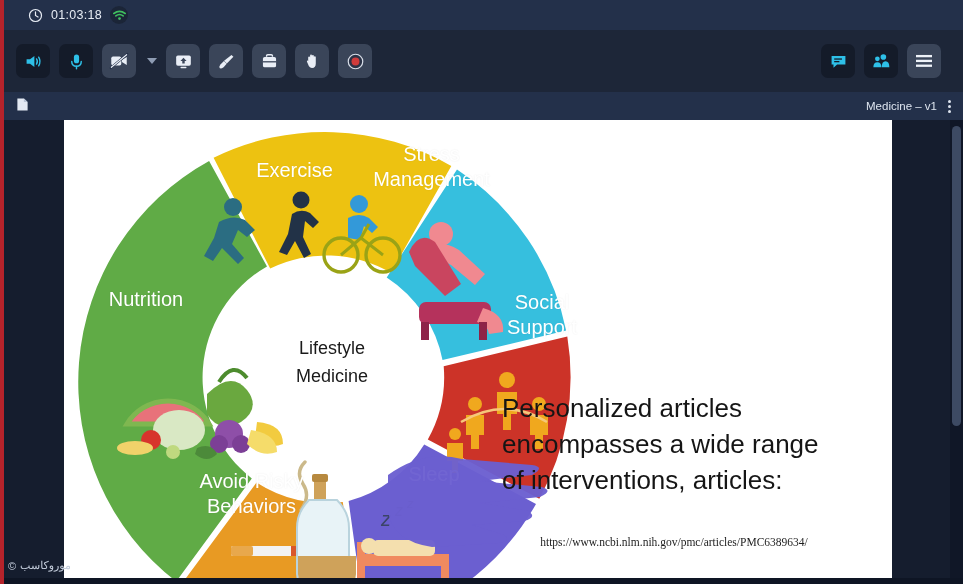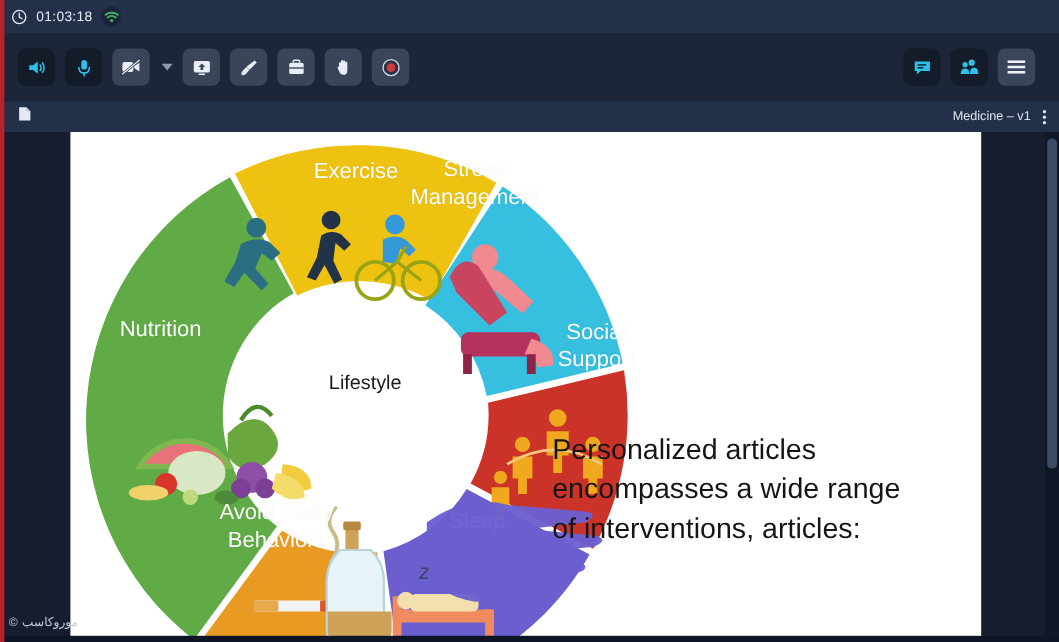--- a/index.html
+++ b/index.html
@@ -14,21 +14,21 @@
   .edge-left {
     position:absolute; left:0; top:0; width:4px; height:584px;
     background:#b5232b; z-index:40;
   }
 
   
   .statusbar {
     position:absolute; left:0; top:0; width:963px; height:30px;
     background:#23304a;
     display:flex; align-items:center; gap:8px;
-    padding-left:10px;
+    padding-left:28px;
   }
   .clock-icon { width:15px; height:15px; display:block; }
   .clock-text {
     color:#e7ecf4; font-size:12.5px; letter-spacing:.3px;
   }
   .signal-wrap {
     width:18px; height:18px; border-radius:50%;
     background:#1b2537; display:flex; align-items:center; justify-content:center;
   }
 
@@ -86,25 +86,25 @@
     position:absolute; left:5px; top:2px; width:520px; height:520px;
   }
   .wheel svg { display:block; }
   .seg-label {
     position:absolute; color:#ffffff; text-align:center;
     font-family:"Liberation Sans", sans-serif;
     font-size:20px; line-height:25px; font-weight:400;
     text-shadow:0 0 2px rgba(0,0,0,.08);
     pointer-events:none;
   }
-  .lbl-exercise   { left:158px; top:22px; width:135px;text-align:right; }
+  .lbl-exercise   { left:158px; top:36px; width:135px; }
   .lbl-stress     { left:290px; top:20px; width:145px; }
   .lbl-social     { left:408px; top:168px; width:130px; }
   .lbl-sleep      { left:310px; top:340px; width:110px; }
-  .lbl-avoid      { left:95px; top:332px; width:175px; }
+  .lbl-avoid      { left:95px; top:347px; width:175px; }
   .lbl-nutrition  { left:12px; top:165px; width:130px; }
   .center-text {
     position:absolute; left:148px; top:212px; width:230px;
     text-align:center; color:#1a1a1a;
     font-size:18px; line-height:28px;
   }
 
   
   .body-copy {
     position:absolute; left:438px; top:270px; width:390px;
@@ -399,36 +399,38 @@
 
       <div class="seg-label lbl-exercise">Exercise</div>
       <div class="seg-label lbl-stress">Stress<br>Management</div>
       <div class="seg-label lbl-social">Social<br>Support</div>
       <div class="seg-label lbl-sleep">Sleep</div>
       <div class="seg-label lbl-avoid">Avoid Risky<br>Behaviors</div>
       <div class="seg-label lbl-nutrition">Nutrition</div>
 
       <div class="center-text">
         <div>Lifestyle</div>
+        <div>Medicine</div>
       </div>
 
       <span class="hand-shadow">
         <svg width="180" height="130" viewBox="0 0 180 130">
           <path d="M4 28 q36 -26 74 -16 l70 6 q14 2 0 10 l-52 6 62 6 q12 4 -2 10 l-60 6 48 8 q10 6 -4 10 l-52 4 32 10 q8 6 -6 8 l-66 4 q-40 -6 -44 -36z" fill="#6B5FD0" opacity="0.96"></path>
         </svg>
       </span>
     </div>
 
     <div class="body-copy">
       <div>Personalized articles</div>
       <div>encompasses a wide range</div>
       <div>of interventions, articles:</div>
     </div>
 
     <div class="sources">
+      <div>https://www.ncbi.nlm.nih.gov/pmc/articles/PMC6389634/</div>
     </div>
   </div>
 </div>
 
 <div class="watermark">
   <span>موروکاسب</span>
   <span>©</span>
 </div>
 
 <div class="scroll-track"></div>

